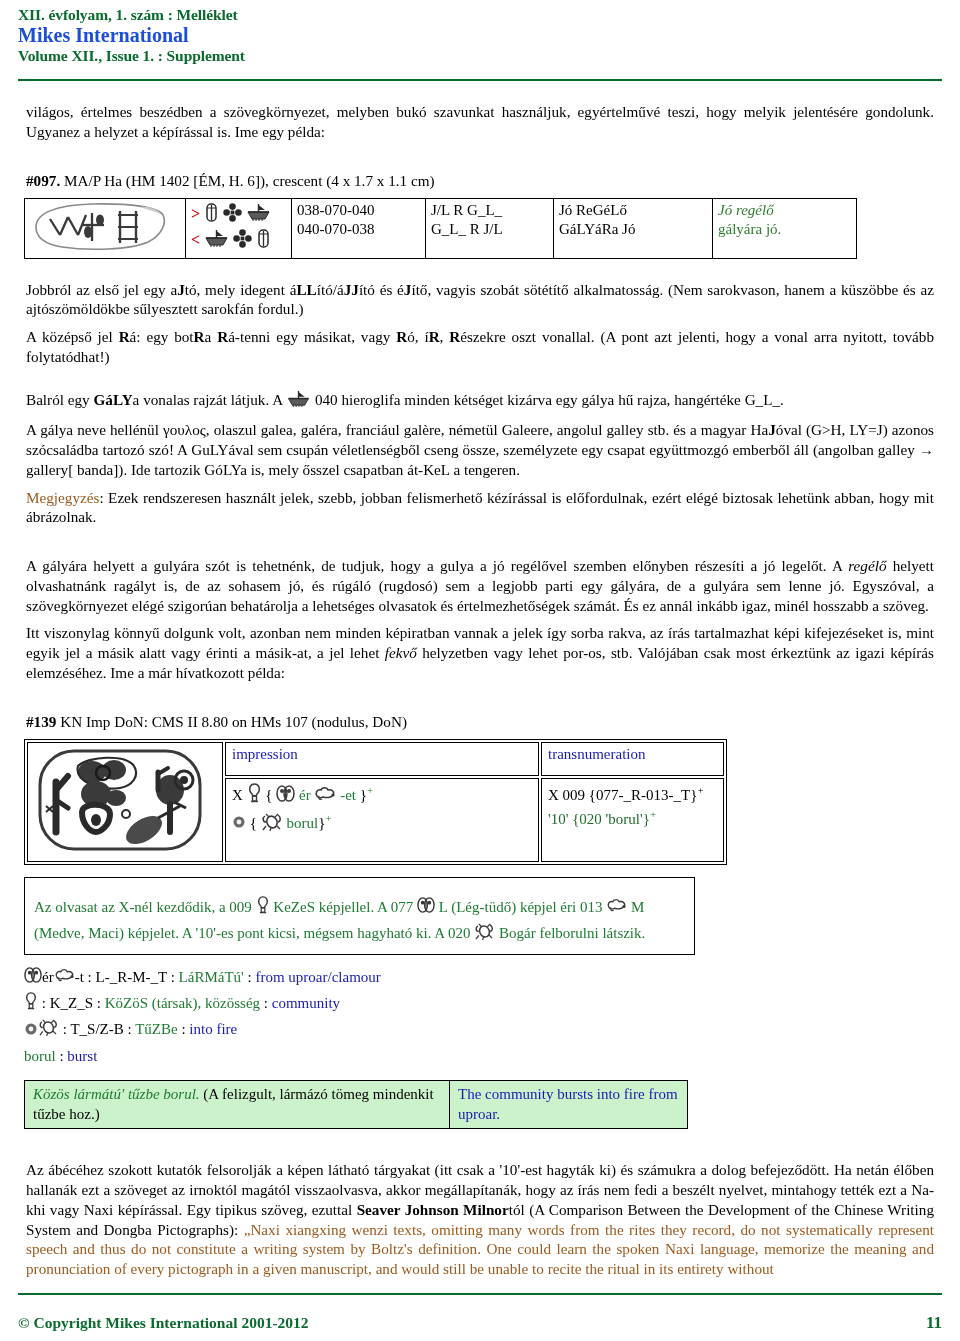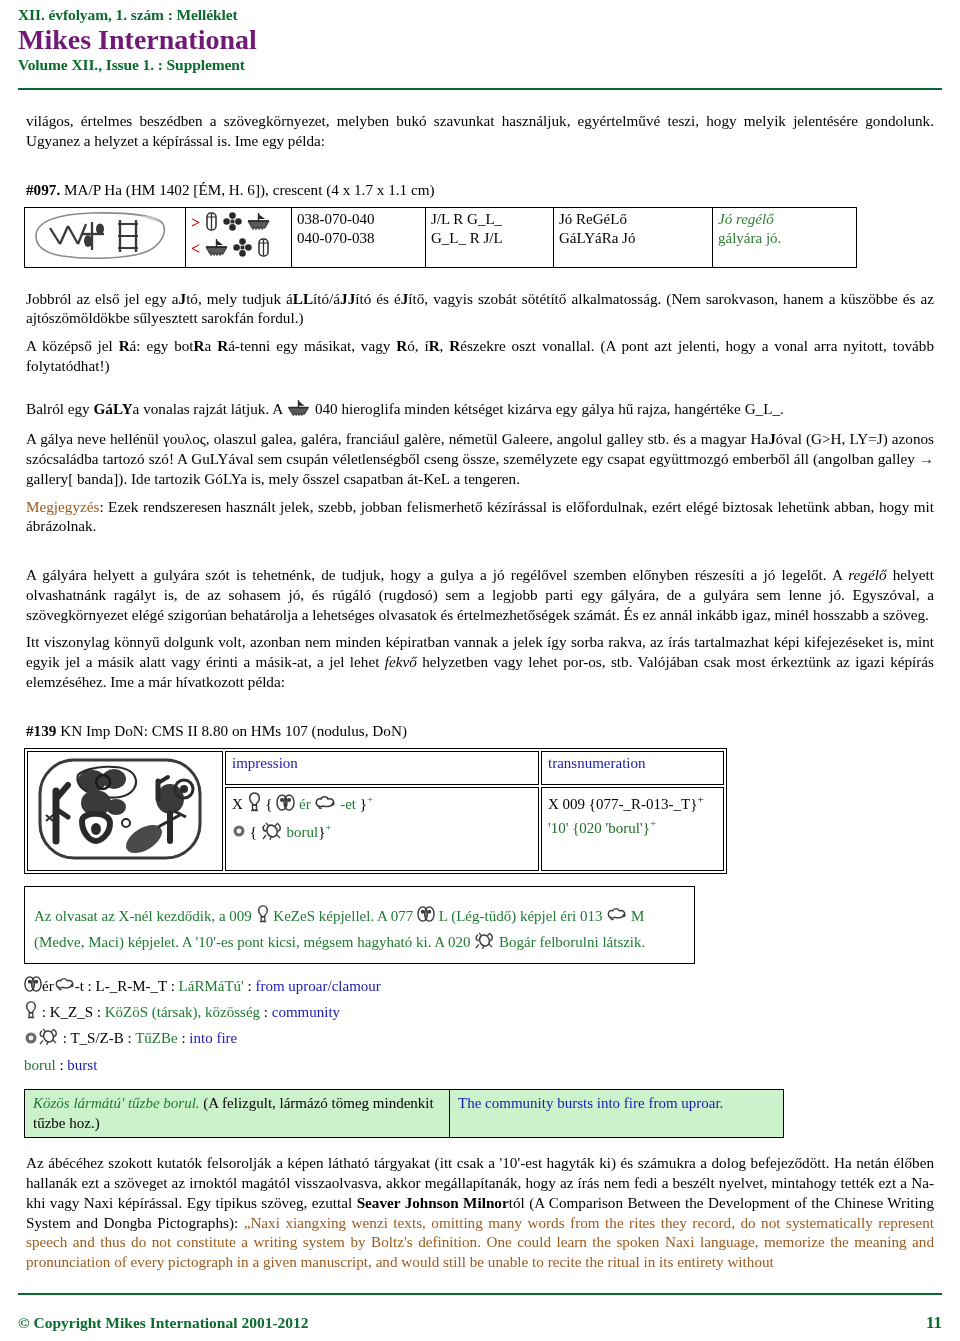--- a/index.html
+++ b/index.html
@@ -8,21 +8,21 @@
     background:#ffffff;
     font-family:"Liberation Serif","DejaVu Serif",serif;
     color:#000000;
     overflow:hidden;
   }
   .page{position:relative;width:960px;height:1341px;box-sizing:border-box;padding:0 14px;}
 
   
   .hdr{display:flex;align-items:baseline;justify-content:space-between;padding:6px 4px 0 4px;flex-direction:column;}
   .hdr-left,.hdr-right{font-size:15.5px;font-weight:bold;color:#0a6b2e;white-space:nowrap;letter-spacing:-0.1px;}
-  .hdr-center{font-size:28px;font-weight:bold;color:#701a75;white-space:nowrap;}
+  .hdr-center{font-size:20px;font-weight:bold;color:#1d4ed8;white-space:nowrap;}
   .hdr-rule{height:0;border-top:2px solid #0a6b2e;margin:14px 4px 0 4px;}
 
   
   .body-area{padding:0 4px;}
   p.t{margin:8px;font-size:15.2px;line-height:1.30;text-align:justify;}
   .sp{height:13px;}
   .sp-s{height:7px;}
   b{font-weight:bold;}
   i{font-style:italic;}
   .note-label{color:#9b5a1e;}
@@ -61,21 +61,21 @@
   
   .notebox{border:1px solid #000;width:671px;margin:12px 0 0 6px;padding:18px 9px 7px 9px;
            color:#1f7a33;font-size:15px;line-height:1.55;box-sizing:border-box;}
 
   
   .gloss{width:833px;margin:10px 0 0 6px;font-size:15px;line-height:1.62;}
   .gline{white-space:nowrap;}
   .blu{color:#1a1ab0;}
 
   
-  .tbl3{border-collapse:collapse;width:760px;margin:12px 0 0 6px;table-layout:fixed;}
+  .tbl3{border-collapse:collapse;width:664px;margin:12px 0 16px 6px;table-layout:fixed;}
   .tbl3 td{border:1px solid #000;background:#ccf2cc;padding:4px 8px;font-size:15px;
            vertical-align:top;line-height:1.32;}
   .t3-hu{width:408px;}
 
   
   .ftr-rule{position:absolute;left:18px;right:18px;bottom:46px;border-top:2px solid #0a6b2e;}
   .ftr{position:absolute;left:18px;right:18px;bottom:8px;display:flex;align-items:baseline;
        justify-content:space-between;}
   .ftr-left{font-size:15.5px;font-weight:bold;color:#0a6b2e;}
   .ftr-right{font-size:17px;font-weight:bold;color:#0a6b2e;}
@@ -189,21 +189,21 @@
         <td class="c-gr">
           <div class="cell-line"><i>Jó regélő</i></div>
           <div class="cell-line">gályára jó.</div>
         </td>
       </tr>
     </tbody>
       </table>
 
     <div class="sp"></div>
 
-    <p class="t"><span>Jobbról az első jel egy a</span><b>J</b><span>tó, mely tudjuk á</span><b>LL</b><span>ító/á</span><b>JJ</b><span>ító és é</span><b>J</b><span>ítő, vagyis szobát sötétítő alkalmatosság. (Nem sarokvason, hanem a küszöbbe és az ajtószömöldökbe sűlyesztett sarokfán fordul.)</span></p>
+    <p class="t"><span>Jobbról az első jel egy a</span><b>J</b><span>tó, mely idegent á</span><b>LL</b><span>ító/á</span><b>JJ</b><span>ító és é</span><b>J</b><span>ítő, vagyis szobát sötétítő alkalmatosság. (Nem sarokvason, hanem a küszöbbe és az ajtószömöldökbe sűlyesztett sarokfán fordul.)</span></p>
 
     <p class="t"><span>A középső jel </span><b>R</b><span>á: egy bot</span><b>R</b><span>a </span><b>R</b><span>á-tenni egy másikat, vagy </span><b>R</b><span>ó, í</span><b>R</b><span>, </span><b>R</b><span>észekre oszt vonallal. (A pont azt jelenti, hogy a vonal arra nyitott, tovább folytatódhat!)</span></p>
 
     <div class="sp-s"></div>
 
     <p class="t"><span>Balról egy </span><b>GáLY</b><span>a vonalas rajzát látjuk. A </span><span class="g"><svg width="25" height="18" viewBox="0 0 25 19">
             <path d="M2,9 L23,9 L19,16 L6,16 Z" fill="#5a5a5a" stroke="#2a2a2a" stroke-width="1"></path>
             <path d="M2,9 L23,9" stroke="#2a2a2a" stroke-width="1.6"></path>
             <line x1="12.5" y1="1" x2="12.5" y2="9" stroke="#2a2a2a" stroke-width="1.4"></line>
             <path d="M12.5,2 L19,7 L12.5,7 Z" fill="#2a2a2a"></path>

